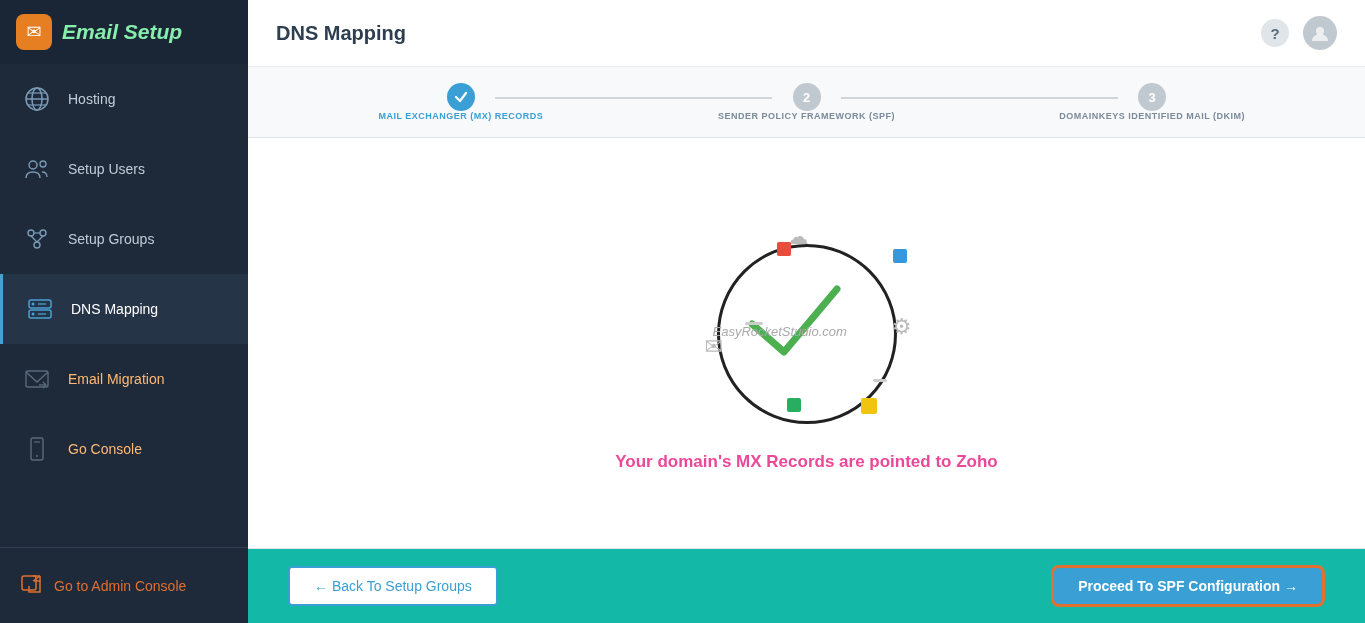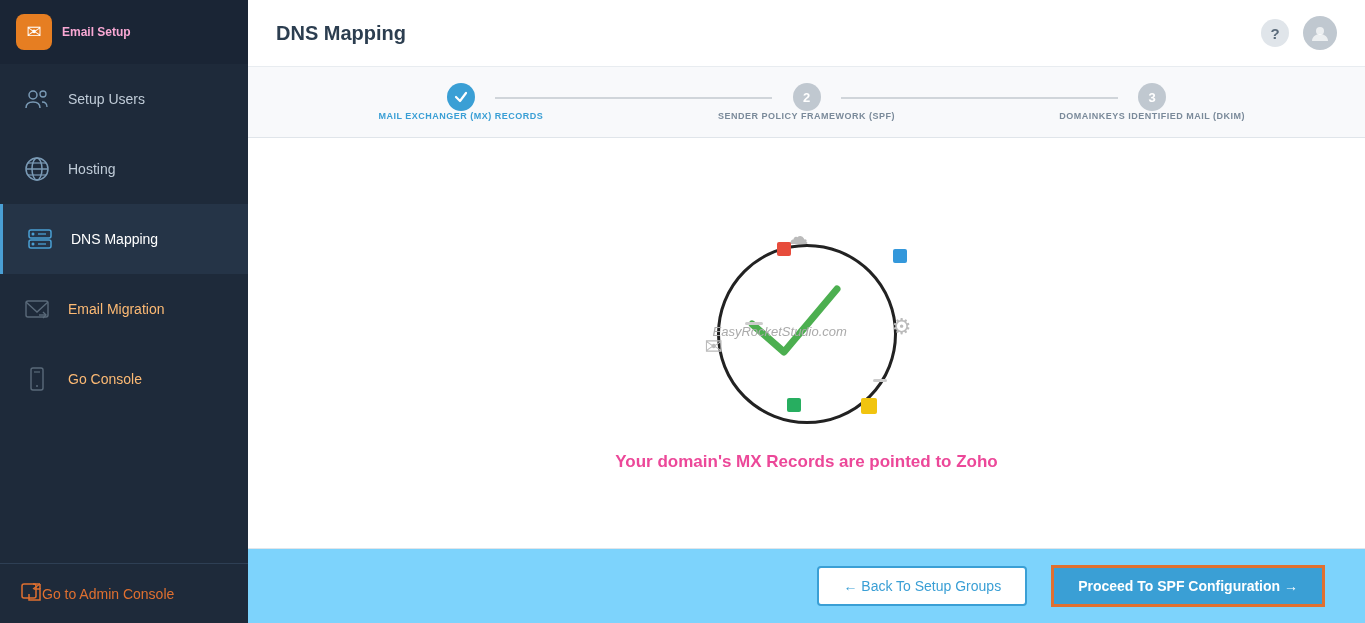--- a/index.html
+++ b/index.html
@@ -25,23 +25,24 @@
     .sidebar-header-icon {
       width: 36px;
       height: 36px;
       background: #e67e22;
       border-radius: 8px;
       display: flex; align-items: center; justify-content: center;
       font-size: 18px;
       color: #fff;
     }
     .sidebar-header-title {
-      font-size: 12px;
-      font-weight: bold;
-      color: #f9a8d4;
+      font-size: 21px;
+      font-weight: bold;
+      color: #86efac;
+      font-style: italic;
     }
     .sidebar-nav {
       flex: 1;
       display: flex;
       flex-direction: column;
       padding: 0;
       position: relative;
     }
     .sidebar-item {
       display: flex;
@@ -70,21 +71,22 @@
       width: 34px;
       height: 34px;
       display: flex; align-items: center; justify-content: center;
       font-size: 20px;
       flex-shrink: 0;
     }
     .sidebar-bottom {
       border-top: 1px solid #2e3f54;
       display: flex;
       align-items: center;
-      padding: 16px 20px;
+      gap: 12px;
+      padding: 24px 20px;
       cursor: pointer;
       color: #e07030;
       font-size: 14px;
       font-weight: 500;
     }
 
     
     .main {
       flex: 1;
       display: flex;
@@ -255,82 +257,95 @@
       font-weight: bold;
       color: #ec4899;
       text-align: center;
     }
 
     
     .footer-bar {
       border-top: 1px solid #e0e5ea;
       padding: 16px 40px;
       display: flex;
-      justify-content: flex-end;
+      justify-content: space-between;
       gap: 24px;
       align-items: center;
-      background: #7dd3fc;
+      background: #14b8a6;
     }
     .btn-back {
       border: 2px solid #3a9fd5;
       background: #fff;
       color: #3a9fd5;
       padding: 10px 24px;
       border-radius: 4px;
       font-size: 14px;
       cursor: pointer;
       font-weight: 500;
     }
     .btn-proceed {
       border: 3px solid #e07030;
       background: #3a9fd5;
       color: #fff;
       padding: 10px 24px;
-      border-radius: 0;
+      border-radius: 8px;
       font-size: 14px;
       cursor: pointer;
       font-weight: bold;
     }
   </style>
 </head>
 <body>
 
 <div class="sidebar">
   <div class="sidebar-header">
     <div class="sidebar-header-icon">✉</div>
     <span class="sidebar-header-title">Email Setup</span>
   </div>
 
   <div class="sidebar-nav">
-
-    <div class="sidebar-item">
-      <div class="sidebar-item-icon">
-        <svg width="28" height="28" viewBox="0 0 28 28" fill="none">
-          <circle cx="10" cy="10" r="4" stroke="#7a9ab5" stroke-width="1.5" fill="none"></circle>
-          <path d="M3 23c0-4 3-6 7-6s7 2 7 6" stroke="#7a9ab5" stroke-width="1.5" fill="none"></path>
-          <circle cx="20" cy="9" r="3" stroke="#7a9ab5" stroke-width="1.3" fill="none"></circle>
-          <path d="M24 22c0-3-2-5-5-5" stroke="#7a9ab5" stroke-width="1.3" fill="none"></path>
-        </svg>
-      </div>
-      <span>Setup Users</span>
-    </div>
 
     <div class="sidebar-item">
       <div class="sidebar-item-icon">
         <svg width="28" height="28" viewBox="0 0 28 28" fill="none">
           <circle cx="14" cy="14" r="11" stroke="#7a9ab5" stroke-width="1.5" fill="none"></circle>
           <ellipse cx="14" cy="14" rx="5" ry="11" stroke="#7a9ab5" stroke-width="1.5" fill="none"></ellipse>
           <line x1="3" y1="14" x2="25" y2="14" stroke="#7a9ab5" stroke-width="1.5"></line>
           <line x1="5" y1="8" x2="23" y2="8" stroke="#7a9ab5" stroke-width="1.2"></line>
           <line x1="5" y1="20" x2="23" y2="20" stroke="#7a9ab5" stroke-width="1.2"></line>
         </svg>
       </div>
       <span>Hosting</span>
     </div>
 
+    <div class="sidebar-item">
+      <div class="sidebar-item-icon">
+        <svg width="28" height="28" viewBox="0 0 28 28" fill="none">
+          <circle cx="10" cy="10" r="4" stroke="#7a9ab5" stroke-width="1.5" fill="none"></circle>
+          <path d="M3 23c0-4 3-6 7-6s7 2 7 6" stroke="#7a9ab5" stroke-width="1.5" fill="none"></path>
+          <circle cx="20" cy="9" r="3" stroke="#7a9ab5" stroke-width="1.3" fill="none"></circle>
+          <path d="M24 22c0-3-2-5-5-5" stroke="#7a9ab5" stroke-width="1.3" fill="none"></path>
+        </svg>
+      </div>
+      <span>Setup Users</span>
+    </div>
+
+    <div class="sidebar-item">
+      <div class="sidebar-item-icon">
+        <svg width="28" height="28" viewBox="0 0 28 28" fill="none">
+          <circle cx="8" cy="8" r="3" stroke="#7a9ab5" stroke-width="1.4" fill="none"></circle>
+          <circle cx="20" cy="8" r="3" stroke="#7a9ab5" stroke-width="1.4" fill="none"></circle>
+          <circle cx="14" cy="20" r="3" stroke="#7a9ab5" stroke-width="1.4" fill="none"></circle>
+          <line x1="8" y1="11" x2="14" y2="17" stroke="#7a9ab5" stroke-width="1.2"></line>
+          <line x1="20" y1="11" x2="14" y2="17" stroke="#7a9ab5" stroke-width="1.2"></line>
+          <line x1="11" y1="8" x2="17" y2="8" stroke="#7a9ab5" stroke-width="1.2"></line>
+        </svg>
+      </div>
+      <span>Setup Groups</span>
+    </div>
 
     <div class="sidebar-item active">
       <div class="sidebar-item-icon">
         <svg width="28" height="28" viewBox="0 0 28 28" fill="none">
           <rect x="3" y="5" width="22" height="8" rx="2" stroke="#4a9fd4" stroke-width="1.5" fill="none"></rect>
           <rect x="3" y="15" width="22" height="8" rx="2" stroke="#4a9fd4" stroke-width="1.5" fill="none"></rect>
           <circle cx="7" cy="9" r="1.5" fill="#4a9fd4"></circle>
           <circle cx="7" cy="19" r="1.5" fill="#4a9fd4"></circle>
           <line x1="12" y1="9" x2="20" y2="9" stroke="#4a9fd4" stroke-width="1.3"></line>
           <line x1="12" y1="19" x2="20" y2="19" stroke="#4a9fd4" stroke-width="1.3"></line>

